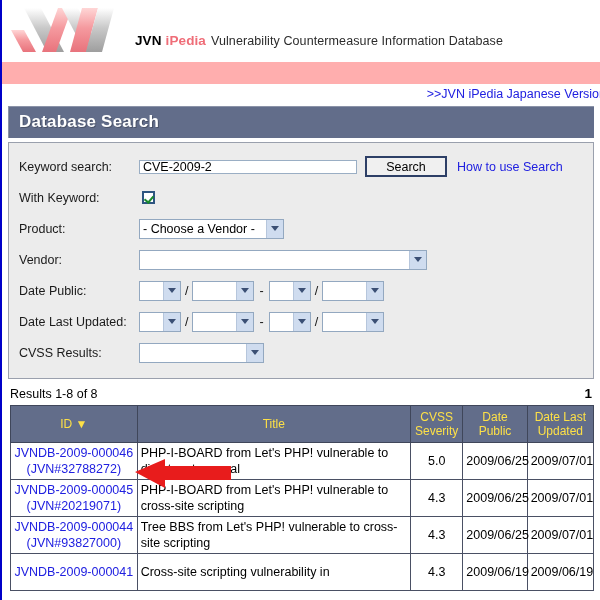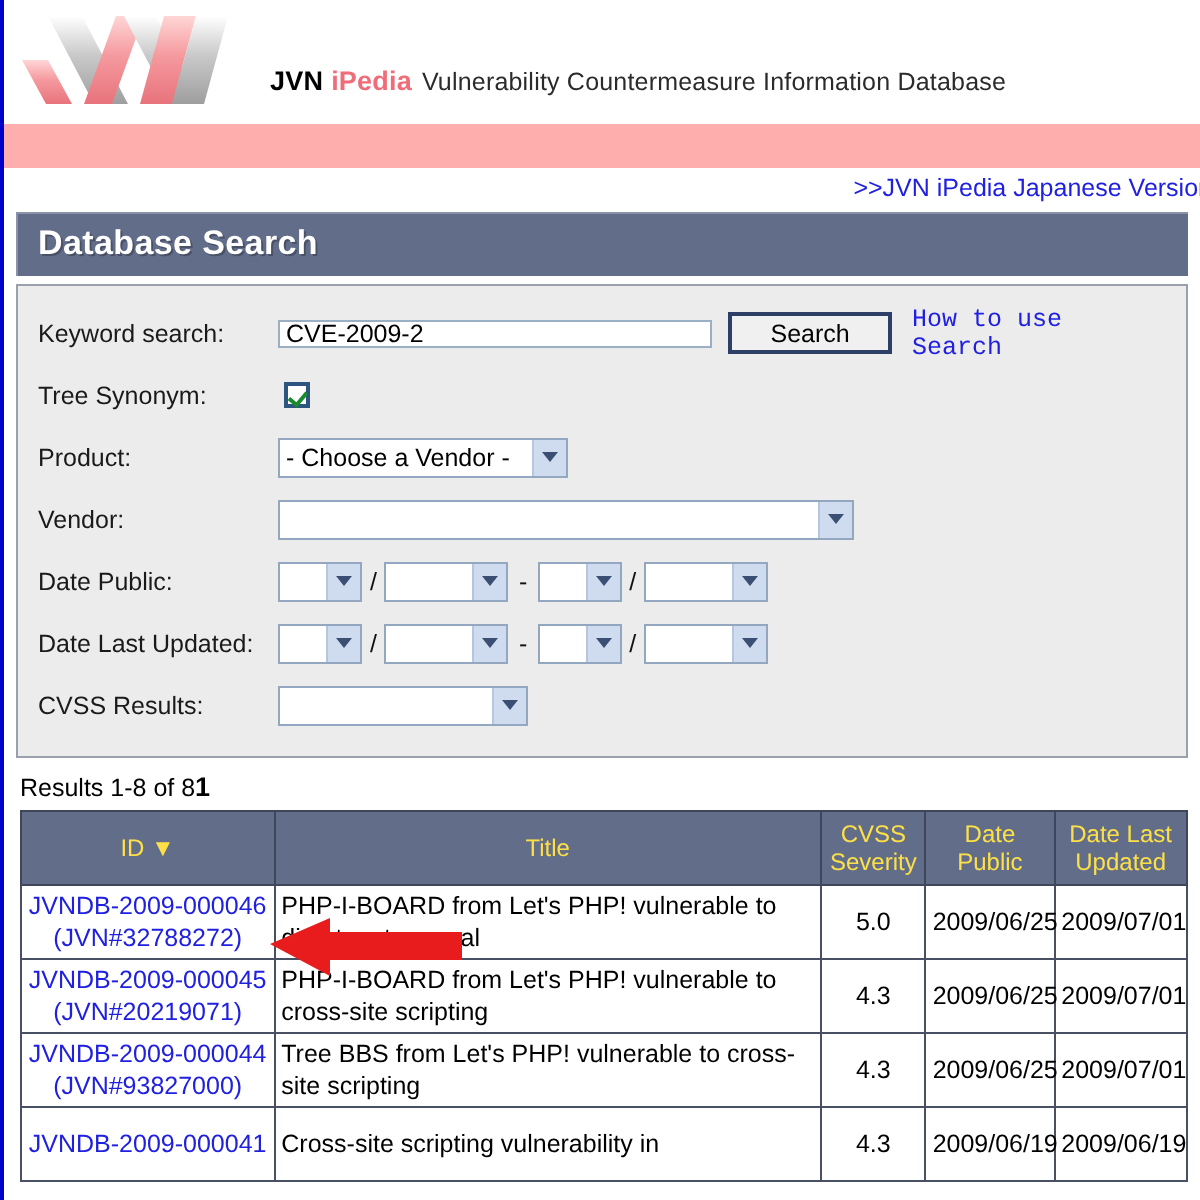--- a/index.html
+++ b/index.html
@@ -140,21 +140,20 @@
     color: #000;
     cursor: pointer;
     padding: 0;
   }
   .help-link {
     margin-left: 10px;
     color: #2020e0;
     font-size: 12.5px;
     text-decoration: none;
     cursor: pointer;
-    font-family: Liberation Mono, monospace;
   }
   .checkbox {
     width: 13px;
     height: 13px;
     border: 2px solid #2d5580;
     background: #ffffff;
     position: relative;
     box-sizing: border-box;
     margin-left: 3px;
     cursor: pointer;
@@ -216,21 +215,21 @@
     font-size: 12.5px;
     padding: 0 5px;
     color: #111;
   }
 
   
   .results-bar {
     margin: 7px 8px 4px 8px;
     display: flex;
     align-items: baseline;
-    justify-content: flex-start;
+    justify-content: space-between;
     font-size: 12.5px;
   }
   .page-num {
     font-weight: bold;
     font-size: 13.5px;
   }
 
   table.results {
     margin: 0 8px;
     border-collapse: collapse;
@@ -334,21 +333,21 @@
   <div class="form-panel">
 
     <div class="form-row">
       <span class="form-label">Keyword search:</span>
       <input class="text-input" type="text" value="CVE-2009-2" style="">
       <button class="search-btn">Search</button>
       <a class="help-link">How to use Search</a>
     </div>
 
     <div class="form-row">
-      <span class="form-label">Tree Synonym:</span>
+      <span class="form-label">With Keyword:</span>
       <span class="checkbox"></span>
     </div>
 
     <div class="form-row">
       <span class="form-label">Product:</span>
       <span class="sel sel-product">
         <span>- Choose a Vendor -</span>
         <span class="arrow"></span>
       </span>
     </div>

